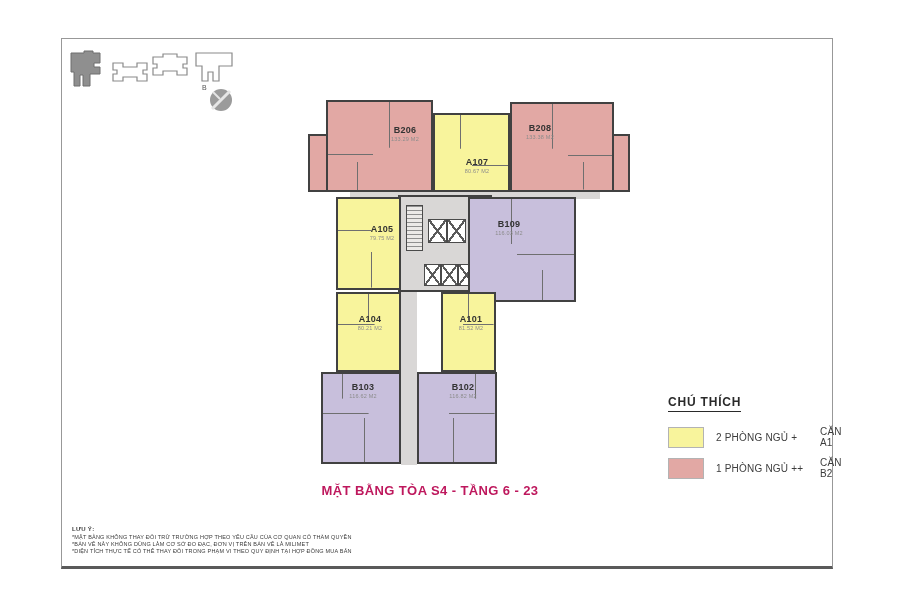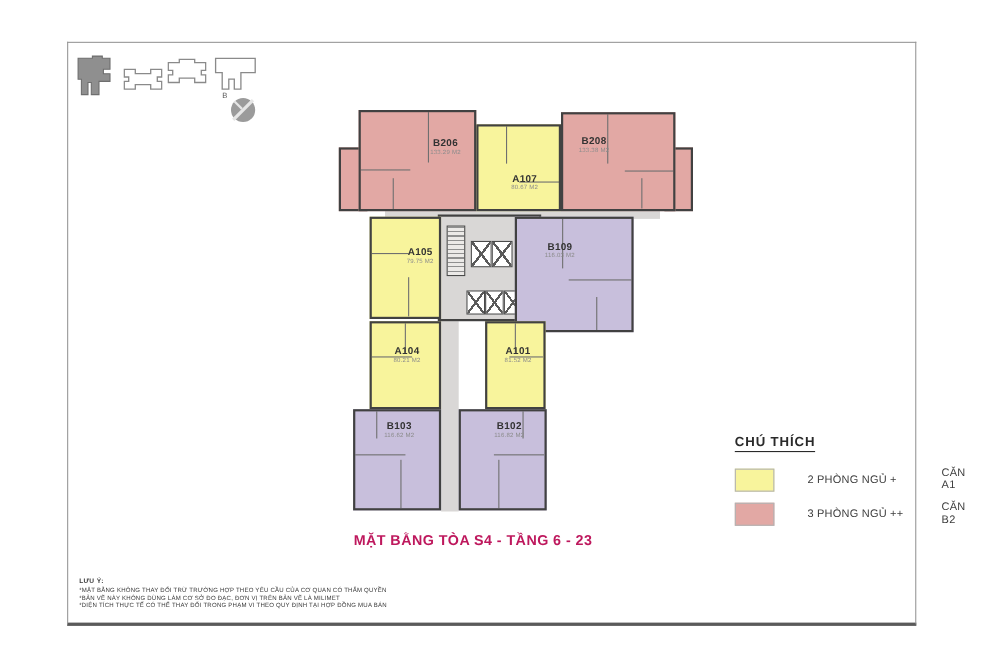--- a/index.html
+++ b/index.html
@@ -30,21 +30,21 @@
     background-image:linear-gradient(to top right,transparent 46%,#5a5a5a 46%,#5a5a5a 54%,transparent 54%),
                      linear-gradient(to bottom right,transparent 46%,#5a5a5a 46%,#5a5a5a 54%,transparent 54%);}
   .stair{position:absolute;background-color:#eceae8;border:1px solid #4a4a4a;
     background-image:repeating-linear-gradient(180deg,#909090 0 1px,transparent 1px 4px);}
   
   #title{position:absolute;left:240px;top:483px;width:380px;text-align:center;
     font-size:13px;font-weight:bold;color:#be185d;letter-spacing:.4px;}
   #legend{position:absolute;left:668px;top:392px;width:175px;}
   #legend-heading{display:inline-block;font-size:12px;font-weight:bold;color:#2a2a2a;
     letter-spacing:.8px;border-bottom:1.5px solid #2a2a2a;padding-bottom:2px;}
-  .legend-row{display:flex;align-items:center;margin-top:9px;gap:18px;}
+  .legend-row{display:flex;align-items:center;margin-top:9px;}
   .swatch{width:36px;height:21px;border:1px solid #b3b3b3;box-sizing:border-box;margin-right:12px;flex:none;}
   .legend-bed{font-size:10px;color:#3c3c3c;width:104px;flex:none;letter-spacing:.2px;}
   .legend-unit{font-size:10px;color:#3c3c3c;letter-spacing:.2px;}
   #notes{position:absolute;left:72px;top:526px;color:#3a3a3a;}
   #notes-heading{font-size:6px;font-weight:bold;margin-bottom:2px;letter-spacing:.3px;}
   .note-line{font-size:5.5px;line-height:7px;letter-spacing:.2px;}
   #north-label{position:absolute;left:202px;top:84px;font-size:7px;color:#555;}
 </style>
 </head>
 <body>
@@ -152,21 +152,21 @@
 
 <div id="legend">
   <div id="legend-heading">CHÚ THÍCH</div>
   <div class="legend-row" style="margin-top:14px">
     <span class="swatch" style="background-color: rgb(248, 244, 156);"></span>
     <span class="legend-bed">2 PHÒNG NGỦ +</span>
     <span class="legend-unit">CĂN A1</span>
   </div>
   <div class="legend-row">
     <span class="swatch" style="background-color: rgb(226, 168, 164);"></span>
-    <span class="legend-bed">3 PHÒNG NGỦ ++</span>
+    <span class="legend-bed">1 PHÒNG NGỦ ++</span>
     <span class="legend-unit">CĂN B2</span>
   </div>
 </div>
 
 <div id="notes">
   <div id="notes-heading">LƯU Ý:</div>
   <div class="note-line">*MẶT BẰNG KHÔNG THAY ĐỔI TRỪ TRƯỜNG HỢP THEO YÊU CẦU CỦA CƠ QUAN CÓ THẨM QUYỀN</div>
   <div class="note-line">*BẢN VẼ NÀY KHÔNG DÙNG LÀM CƠ SỞ ĐO ĐẠC, ĐƠN VỊ TRÊN BẢN VẼ LÀ MILIMET</div>
   <div class="note-line">*DIỆN TÍCH THỰC TẾ CÓ THỂ THAY ĐỔI TRONG PHẠM VI THEO QUY ĐỊNH TẠI HỢP ĐỒNG MUA BÁN</div>
 </div>

